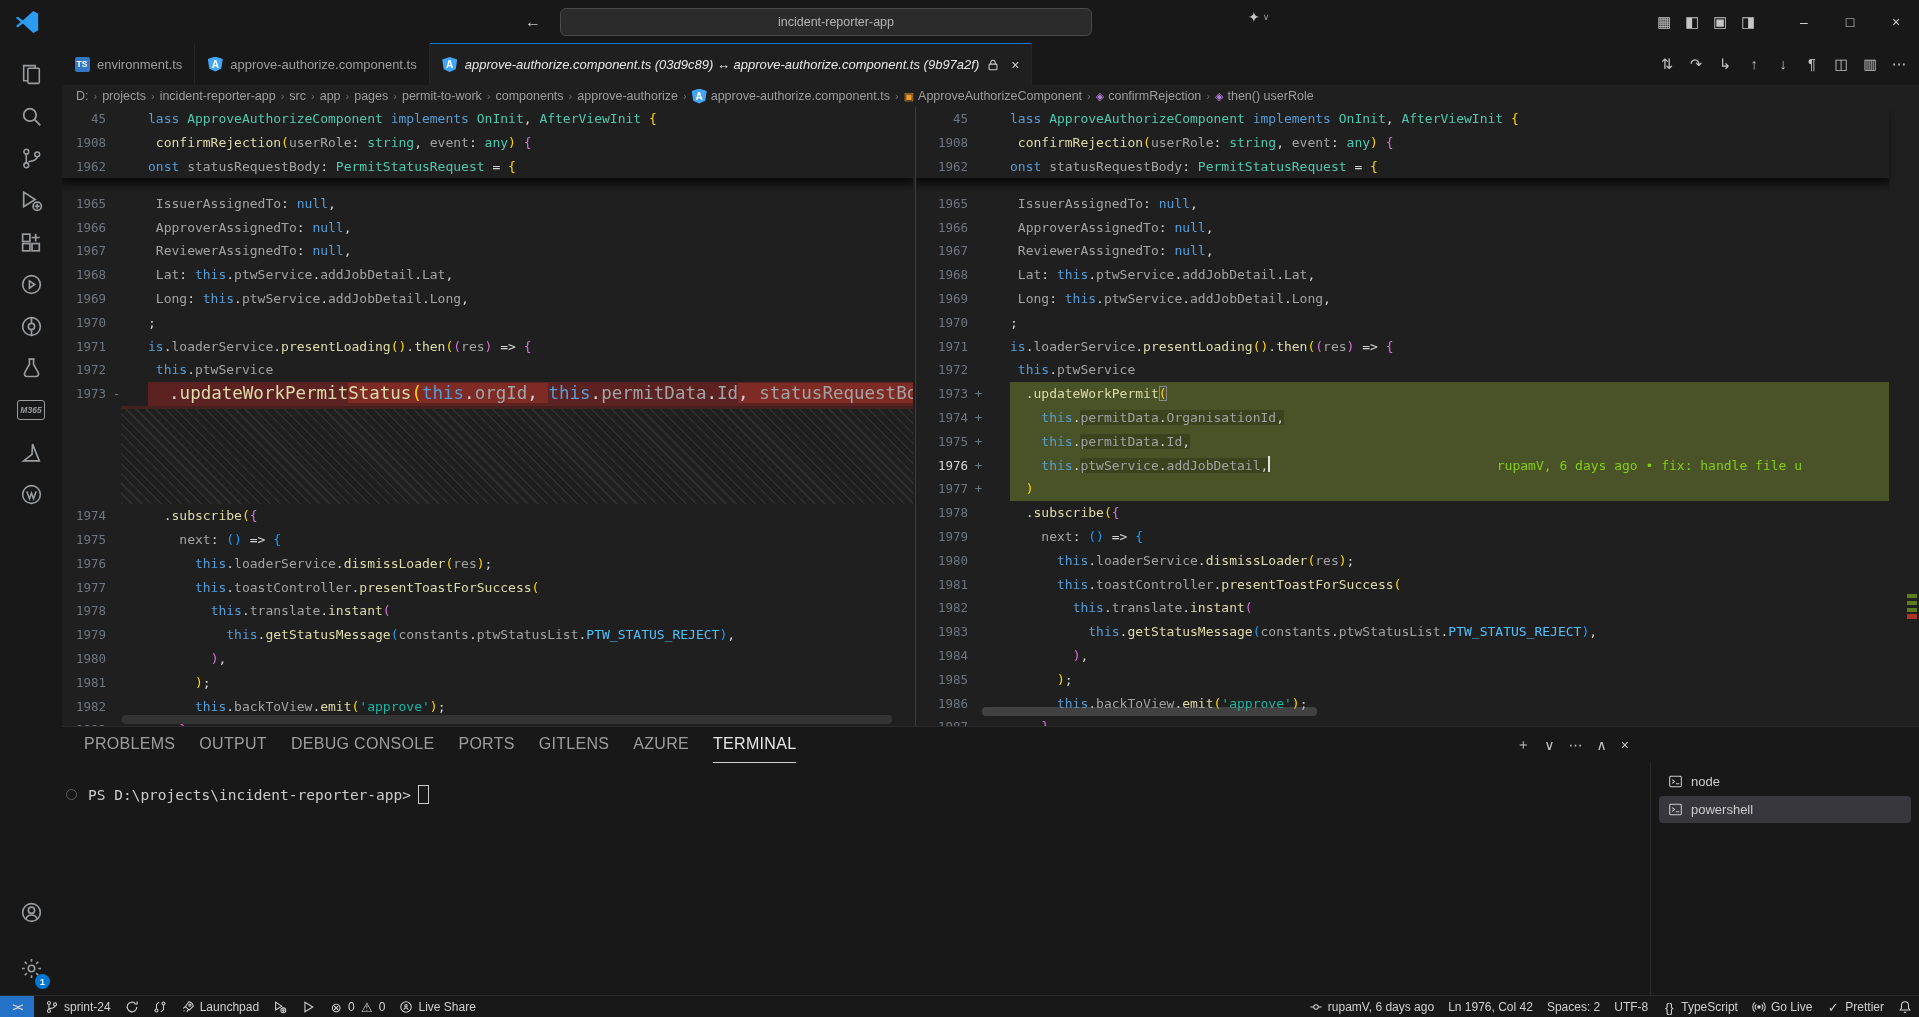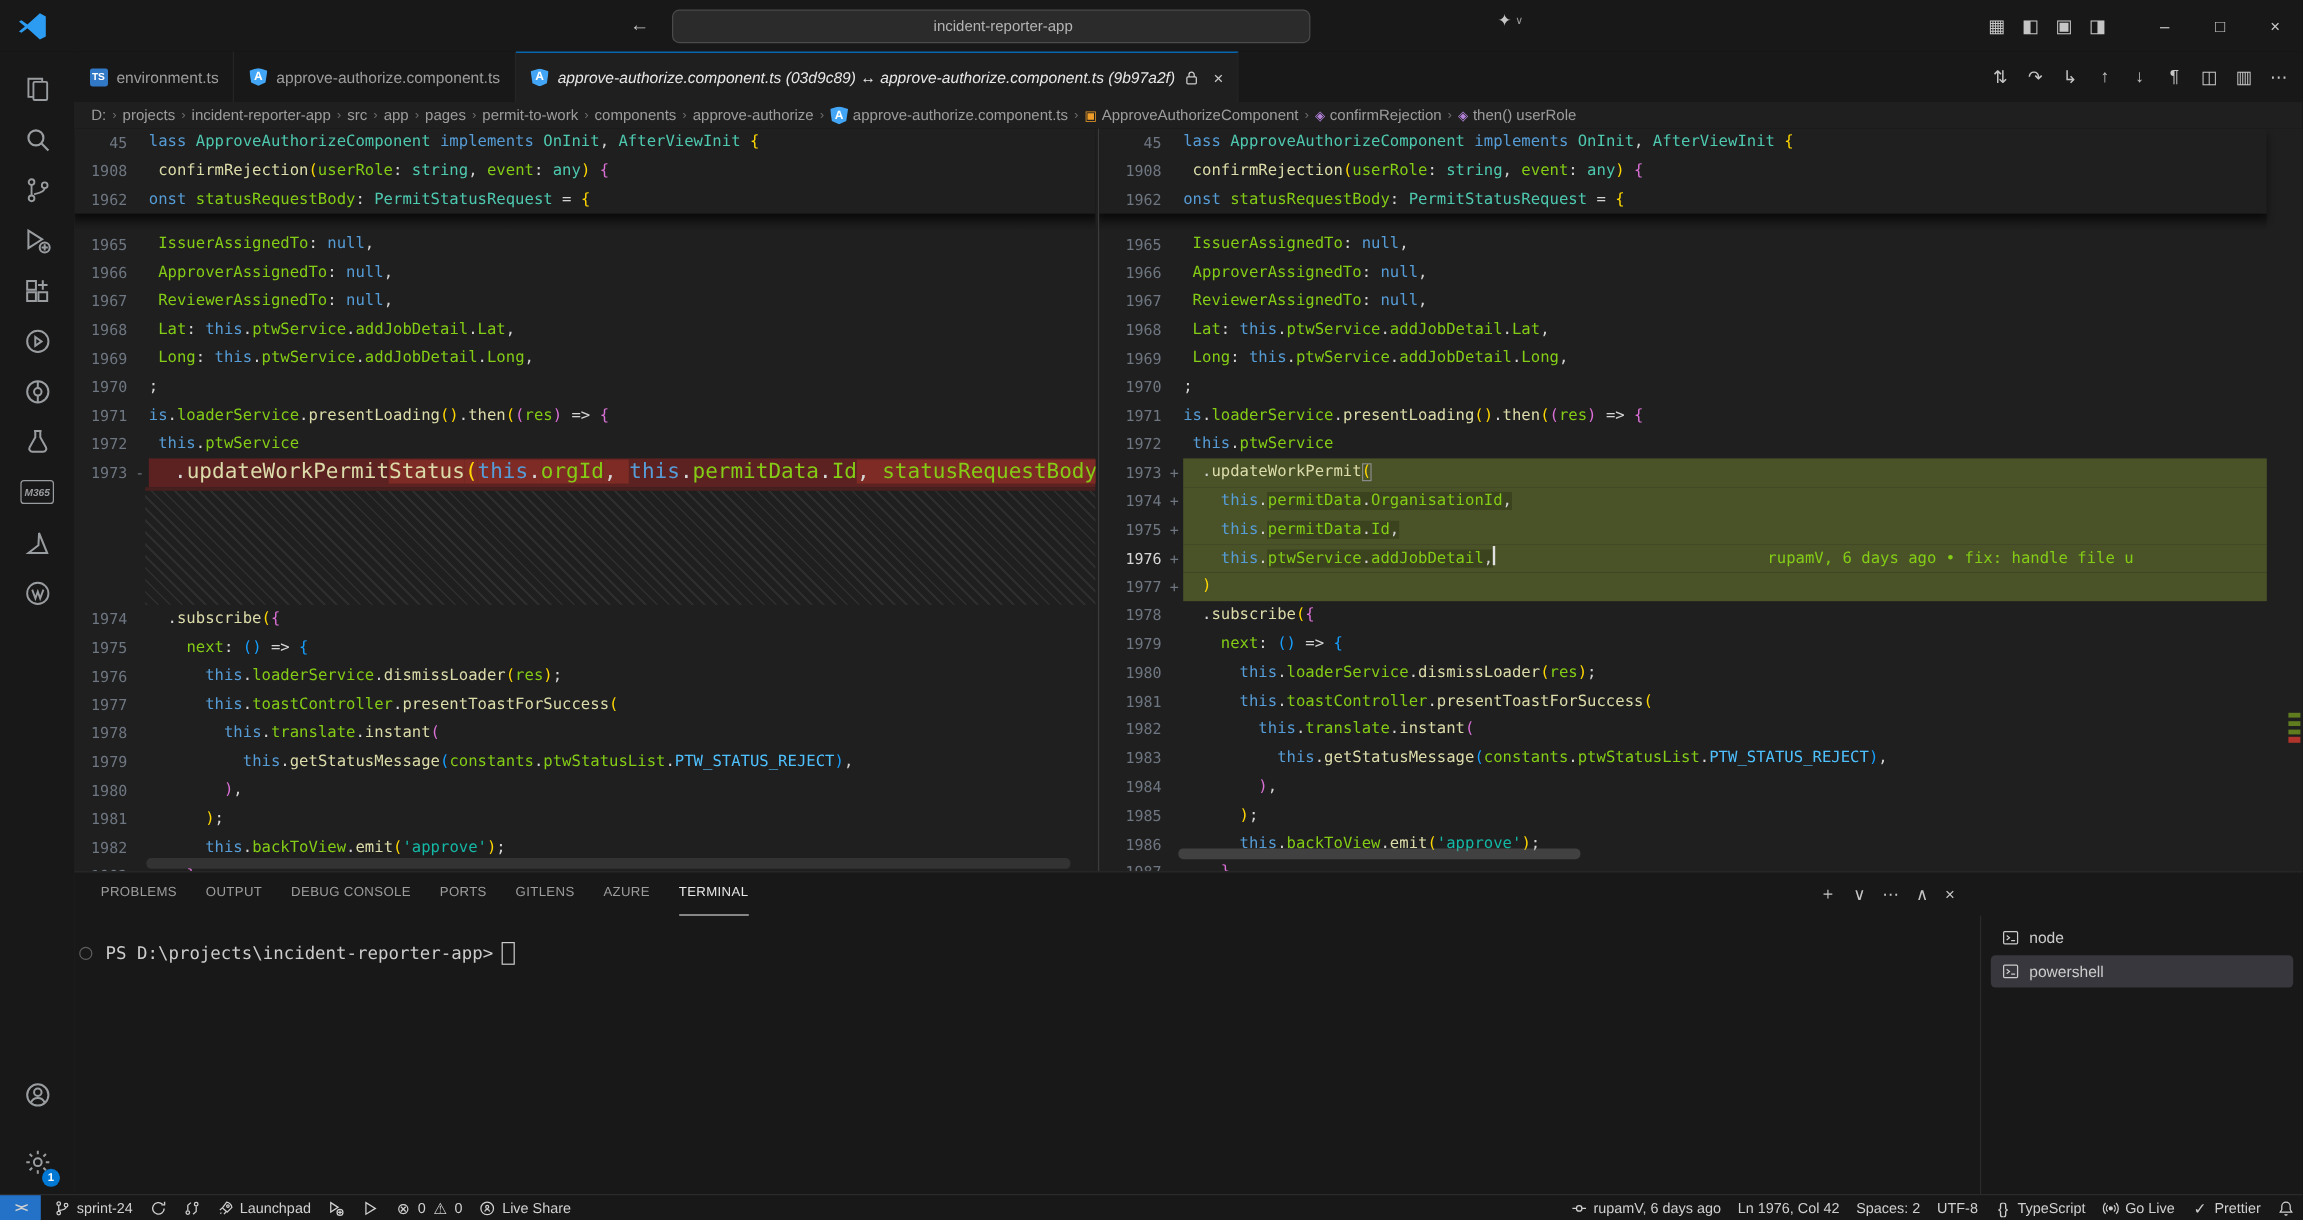--- a/index.html
+++ b/index.html
@@ -62,45 +62,45 @@
   .pane{position:absolute;top:0;bottom:0;overflow:hidden;background:#1f1f1f;}
   .pane.left{left:0;width:851px;}
   .pane.right{left:853px;right:0;border-left:1px solid #3c3c3c;}
   .pane.right .rows-clip{margin-right:30px;}
   .row{display:flex;height:23.8px;line-height:23.8px;font-family:"DejaVu Sans Mono",monospace;font-size:13px;}
   .pane.left .ln{flex:0 0 44px;}
   .pane.right .ln{flex:0 0 52px;}
   .ln{text-align:right;color:#6e7681;padding-right:3px;font-size:12.5px;}
   .ln.cur-ln{color:#d7d7d7;}
   .sign{flex:0 0 15px;text-align:center;color:#6e7681;font-size:12.5px;}
-  .code{white-space:pre;flex:1;min-width:0;}
+  .code{white-space:pre;flex:1;min-width:0;margin-left:24px;}
   .sticky{box-shadow:0 5px 6px rgba(0,0,0,.45);position:relative;z-index:3;background:#1f1f1f;}
   .sticky-gap{height:13.4px;background:linear-gradient(#141414,#1f1f1f);}
   .row.del .code{background:#5c2222;font-size:17.5px;}
   .row.del .hl{background:#7d2b24;}
   .row.add .code{background:#4a5328;}
   .row.add .hl{background:#3a421e;}
   .brk{outline:1px solid #8a8a8a;outline-offset:-1px;}
   .filler{margin-left:59px;border-top:3px solid #46201f;
       background:repeating-linear-gradient(45deg,#2e2e2e 0 1.6px,rgba(0,0,0,0) 1.6px 7px);}
   .cursor{display:inline-block;width:1.5px;height:16px;background:#e0e0e0;vertical-align:-2px;}
   
-  .tk-k{color:#569cd6;} .tk-t{color:#4ec9b0;} .tk-f{color:#dcdcaa;} .tk-v{color:#84cc16;}
+  .tk-k{color:#569cd6;} .tk-t{color:#4ec9b0;} .tk-f{color:#dcdcaa;} .tk-v{color:#a3a3a3;}
   .tk-n{color:#d4d4d4;} .tk-s{color:#14b8a6;} .tk-c{color:#4fc1ff;}
   .tk-p1{color:#ffd700;} .tk-p2{color:#da70d6;} .tk-p3{color:#179fff;}
   .tk-gh{color:#84cc16;}
   .hscroll{position:absolute;height:9px;background:rgba(121,121,121,.22);border-radius:4px;z-index:4;}
   .pane.left .hscroll{left:60px;bottom:2px;width:770px;}
   .pane.right .hscroll{left:66px;bottom:10px;width:335px;background:rgba(121,121,121,.38);}
   .ruler{position:absolute;right:0;top:0;bottom:0;width:14px;background:#1f1f1f;z-index:5;}
   .mark{position:absolute;left:2px;width:10px;}
 
   
   .panel{position:absolute;left:62px;top:726px;right:0;height:269px;background:#181818;border-top:1px solid #2b2b2b;}
-  .panel-tabs{display:flex;align-items:center;height:35px;padding-left:22px;gap:24px;font-size:11px;color:#9d9d9d;letter-spacing:.3px;}
+  .panel-tabs{display:flex;align-items:center;height:35px;padding-left:22px;gap:24px;font-size:16px;color:#9d9d9d;letter-spacing:.3px;}
   .panel-tab{height:35px;display:flex;align-items:center;border-bottom:1px solid transparent;}
   .panel-tab.active{color:#e7e7e7;border-bottom-color:#cfcfcf;}
   .panel-actions{position:absolute;right:290px;top:0;height:35px;display:flex;align-items:center;gap:14px;font-size:14px;color:#c5c5c5;}
   .term-body{position:absolute;left:0;top:36px;right:268px;bottom:0;}
   .term-line{position:absolute;left:26px;top:22px;font-family:"DejaVu Sans Mono",monospace;font-size:14.5px;color:#cccccc;display:flex;align-items:center;}
   .term-deco{position:absolute;left:4px;top:26px;width:9px;height:9px;border:1.4px solid #5e5e5e;border-radius:50%;}
   .term-cursor{display:inline-block;width:9px;height:17px;border:1px solid #cccccc;margin-left:7px;}
   .term-side{position:absolute;right:0;top:36px;width:268px;bottom:0;border-left:1px solid #2b2b2b;padding-top:4px;}
   .term-row{display:flex;align-items:center;gap:8px;height:27px;margin:1px 8px;padding-left:8px;border-radius:4px;
       font-size:13px;color:#cccccc;}

